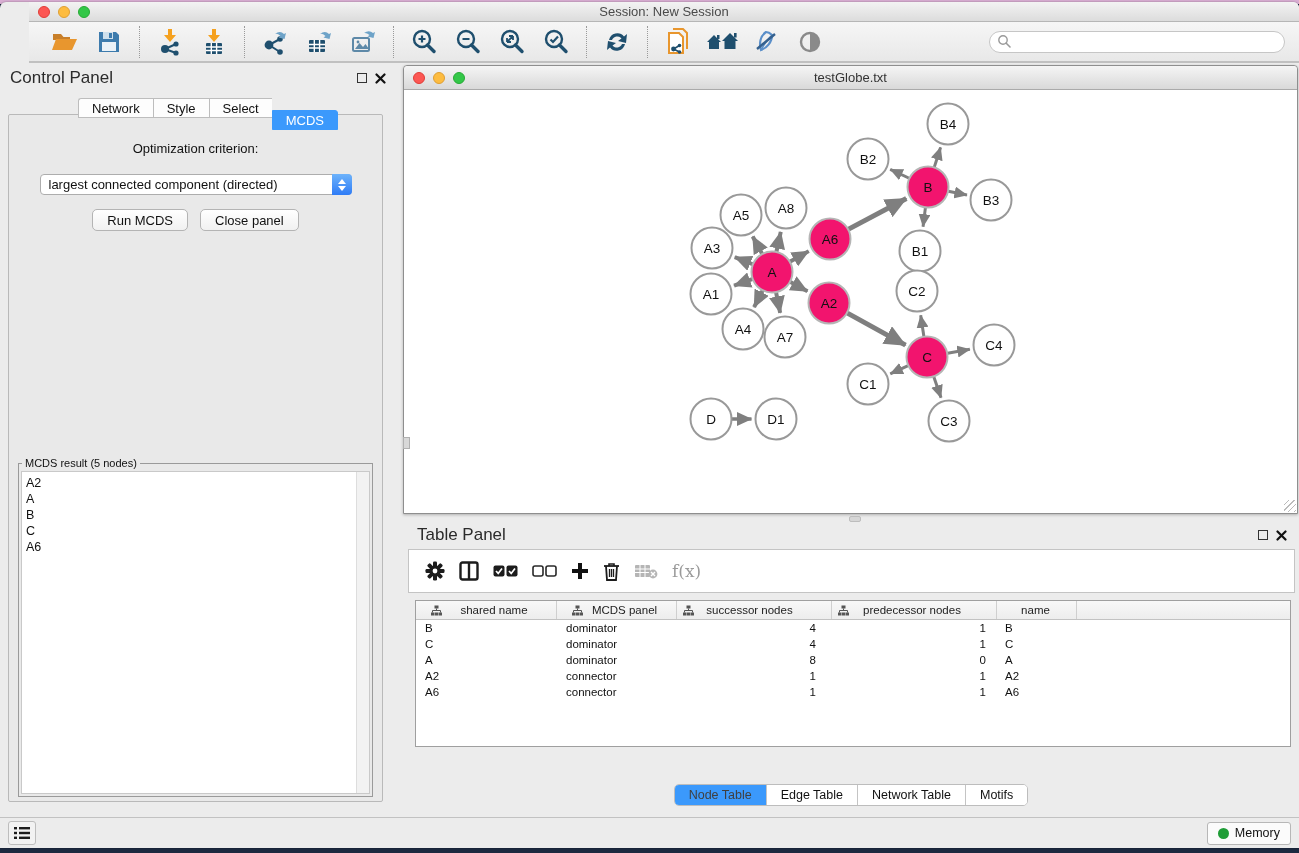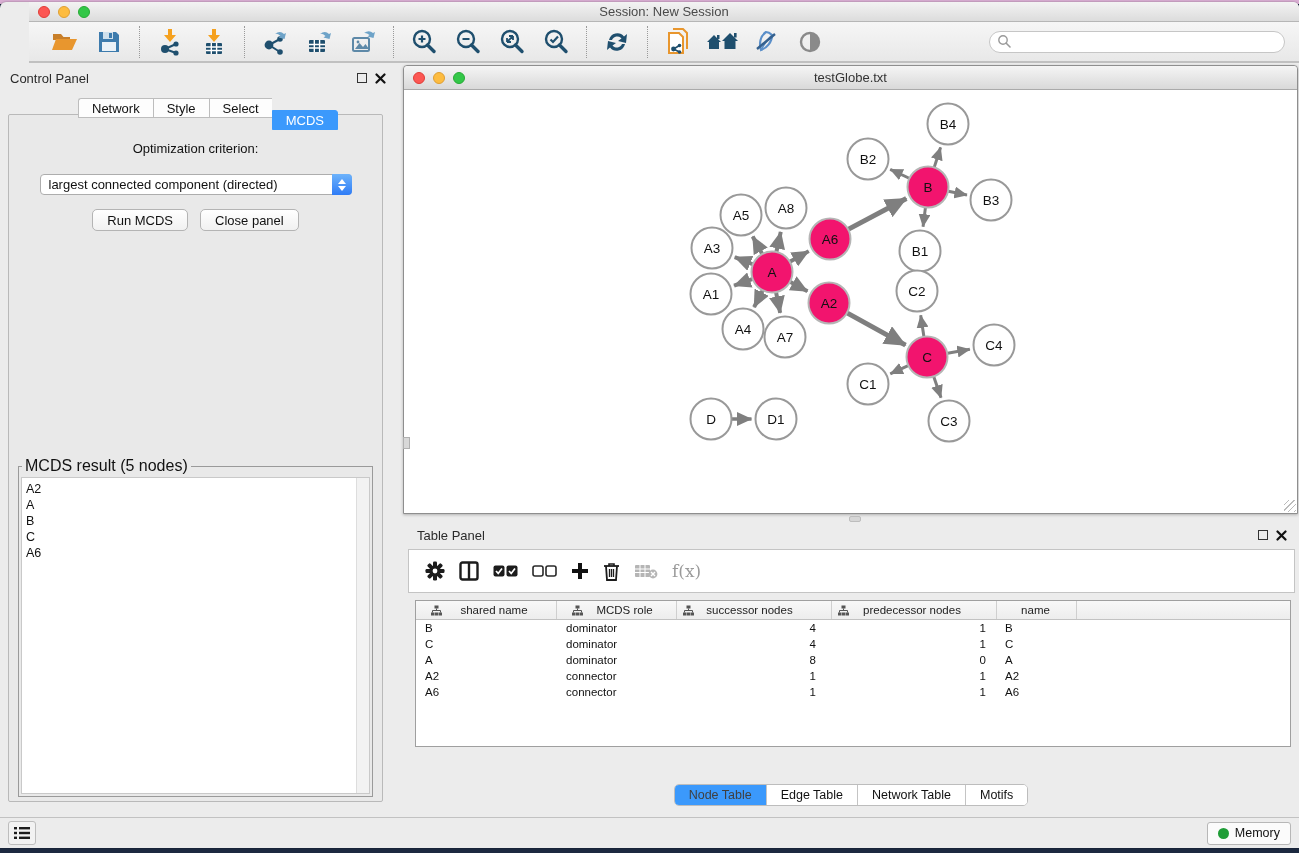--- a/index.html
+++ b/index.html
@@ -27,21 +27,21 @@
   .tb-btn { width:36px; height:32px; display:flex; align-items:center; justify-content:center; cursor:pointer; }
   .search-wrap { margin-left:auto; margin-right:4px; }
   .search-box { width:296px; height:22px; background:#fff; border:1px solid #c6c6c6; border-radius:12px;
                 display:flex; align-items:center; padding-left:7px; }
   .search-box input { border:none; outline:none; flex:1; font-size:12px; background:transparent; height:18px; }
 
   
   .main { position:absolute; top:63px; left:0; right:0; bottom:31px; }
   .left-col { position:absolute; left:0; top:0; width:396px; height:100%; }
   .panel-title-row { height:26px; display:flex; align-items:center; padding:0 10px; }
-  .panel-title { font-size:13px; color:#2b2b2b; }
+  .panel-title { font-size:17px; color:#2b2b2b; }
   .panel-winbtns { margin-left:auto; display:flex; gap:8px; align-items:center; }
   .float-btn { width:10px; height:10px; border:1.5px solid #333; background:transparent; }
 
   .cp-tabs { position:absolute; left:78px; top:33px; display:flex; z-index:3; }
   .cp-tab { height:20px; padding:0 13px; font-size:13px; display:flex; align-items:center;
             background:#fdfdfd; border:1px solid #bdbdbd; border-right:none; color:#111; cursor:pointer; }
   .cp-tab:first-child { border-radius:3px 0 0 0; }
   .cp-tab:last-child { border-right:1px solid #bdbdbd; border-radius:0 3px 0 0;margin-top:12px; }
   .cp-tab.active { background:#3b99fc; color:#fff; border-color:#3b99fc; }
 
@@ -54,21 +54,21 @@
   .dd-stepper { width:20px; height:21px; margin-right:-1px; background:linear-gradient(#6db3fb,#2f7cf6);
                 border-radius:0 4px 4px 0; display:flex; flex-direction:column; align-items:center; justify-content:center; gap:2px; }
   .tri-up { width:0; height:0; border-left:4px solid transparent; border-right:4px solid transparent; border-bottom:5px solid #fff; }
   .tri-dn { width:0; height:0; border-left:4px solid transparent; border-right:4px solid transparent; border-top:5px solid #fff; }
   .cp-buttons { display:flex; justify-content:center; gap:12px; margin-top:14px; }
   .btn { height:22px; padding:0 14px; background:linear-gradient(#ffffff,#f1f1f1); border:1px solid #b4b4b4;
          border-radius:5px; font-size:13px; color:#111; cursor:pointer; }
 
   fieldset.result { position:absolute; left:9px; right:9px; top:342px; bottom:4px;
                     border:1px solid #9a9a9a; background:#e9e9e9; padding:0; }
-  fieldset.result legend { font-size:16px; color:#111; margin-left:3px; padding:0 3px; }
+  fieldset.result legend { font-size:11px; color:#111; margin-left:3px; padding:0 3px; }
   .result-list { position:absolute; left:2px; right:2px; top:2px; bottom:2px; background:#fff;
                  border:1px solid #c9c9c9; overflow:hidden; }
   .result-scroll { position:absolute; right:0; top:0; bottom:0; width:13px; background:#f2f2f2; border-left:1px solid #ddd; }
   .result-list ul { list-style:none; padding:3px 0 0 4px; }
   .result-list li { font-size:12.5px; color:#111; line-height:16px; }
 
   
   .right-col { position:absolute; left:403px; top:0; right:0; height:100%; }
 
   .net-window { position:absolute; left:0; top:0; right:1px; height:449px;
@@ -559,21 +559,21 @@
               <span class="th-label">shared name</span>
             </div>
             <div class="th c1">
               <svg class="ns-icon" width="11" height="11" viewBox="0 0 11 11">
                   <rect x="3.5" y="0.5" width="4" height="3" fill="#555"></rect>
                   <path d="M5.5 3.5 v2 M1.5 7.5 v-2 h8 v2" stroke="#555" fill="none"></path>
                   <rect x="0" y="7.5" width="3.4" height="3" fill="#555"></rect>
                   <rect x="3.8" y="7.5" width="3.4" height="3" fill="#555"></rect>
                   <rect x="7.6" y="7.5" width="3.4" height="3" fill="#555"></rect>
                 </svg>
-              <span class="th-label">MCDS role</span>
+              <span class="th-label">MCDS panel</span>
             </div>
             <div class="th c2">
               <svg class="ns-icon" width="11" height="11" viewBox="0 0 11 11">
                   <rect x="3.5" y="0.5" width="4" height="3" fill="#555"></rect>
                   <path d="M5.5 3.5 v2 M1.5 7.5 v-2 h8 v2" stroke="#555" fill="none"></path>
                   <rect x="0" y="7.5" width="3.4" height="3" fill="#555"></rect>
                   <rect x="3.8" y="7.5" width="3.4" height="3" fill="#555"></rect>
                   <rect x="7.6" y="7.5" width="3.4" height="3" fill="#555"></rect>
                 </svg>
               <span class="th-label" style="text-align:center;">successor nodes</span>

